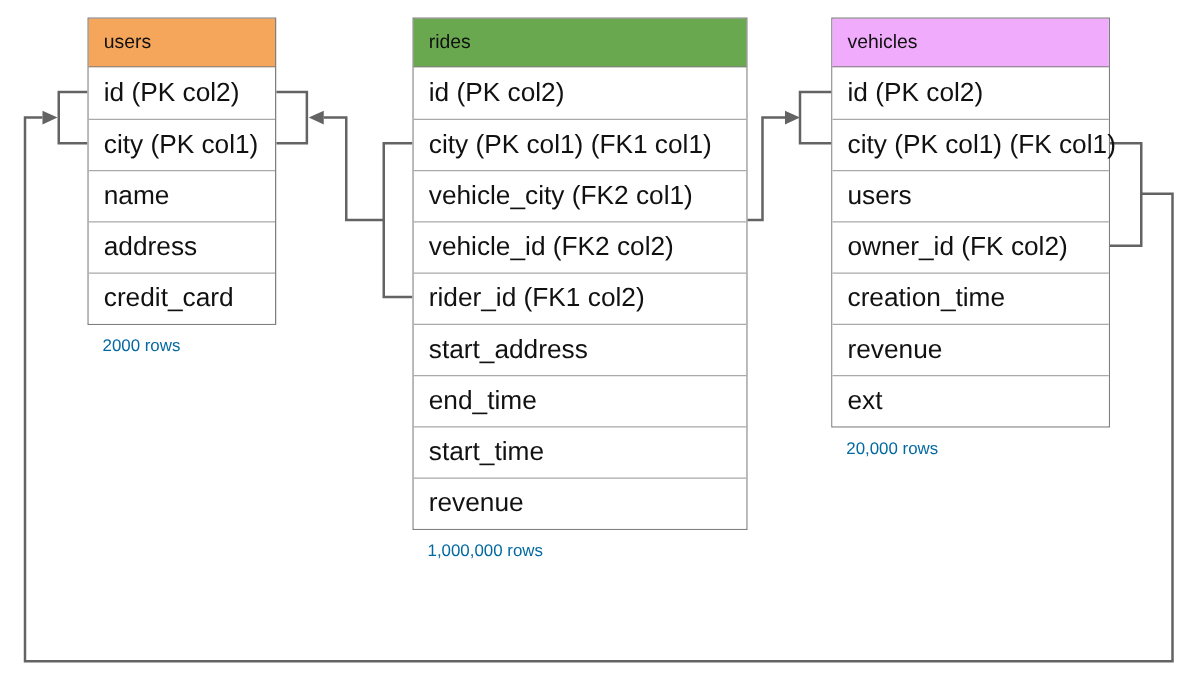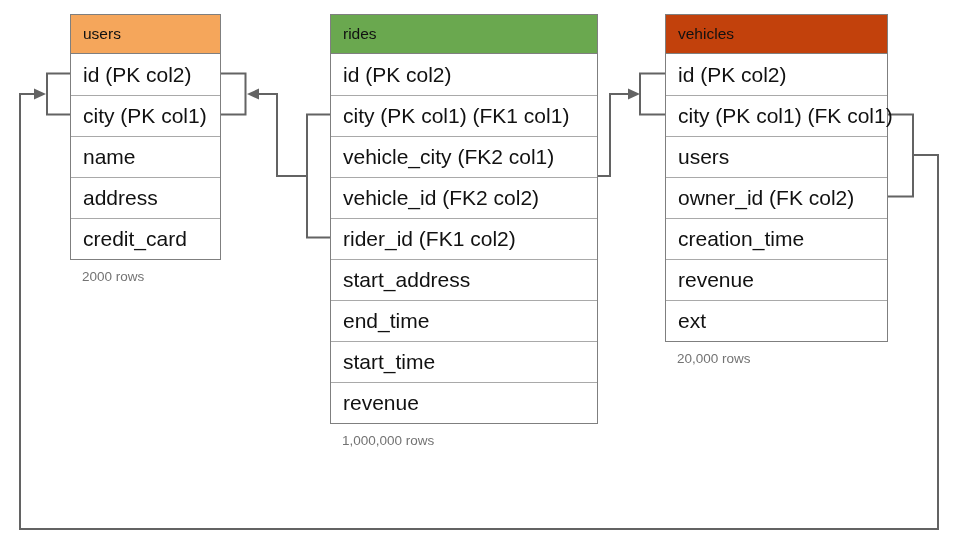--- a/index.html
+++ b/index.html
@@ -12,21 +12,21 @@
   .tbl-header {
     height:39px; box-sizing:border-box; border-bottom:1px solid #7f7f7f;
     display:flex; align-items:center; padding-left:12px;
     font-size:15.5px; color:#111111;
   }
   .trow {
     height:41px; box-sizing:border-box; display:flex; align-items:center;
     padding-left:12px; font-size:21px; background:#ffffff; white-space:nowrap;
   }
   .trow + .trow { border-top:1px solid #a9a9a9; }
-  .rowcount { margin-top:9px; padding-left:12px; font-size:13.5px; color:#737373; }
+  .rowcount { margin-top:9px; padding-left:12px; font-size:13.5px; color:#0369a1; }
   #table-users    { left:70px;  top:14px; width:151px; }
   #table-rides    { left:330px; top:14px; width:268px; }
   #table-vehicles { left:665px; top:14px; width:223px; }
   svg.wires { position:absolute; left:0; top:0; width:960px; height:540px; pointer-events:none; }
   svg.wires path { fill:none; stroke:#636363; stroke-width:2; }
   svg.wires polygon { fill:#636363; stroke:none; }
 </style>
 </head>
 <body>
 
@@ -82,21 +82,21 @@
           <div class="trow">end_time</div>
           <div class="trow">start_time</div>
           <div class="trow">revenue</div>
         </div>
     </div>
     <div class="rowcount">1,000,000 rows</div>
   </div>
 
   <div class="db-table" id="table-vehicles">
     <div class="tbl-box">
-      <div class="tbl-header" style="background-color: #c2410c;">vehicles</div>
+      <div class="tbl-header" style="background-color: #f0abfc;">vehicles</div>
       <div>
 
       <div class="trow">id (PK col2)</div>
           <div class="trow">city (PK col1) (FK col1)</div>
           <div class="trow">users</div>
           <div class="trow">owner_id (FK col2)</div>
           <div class="trow">creation_time</div>
           <div class="trow">revenue</div>
           <div class="trow">ext</div>
         </div>

